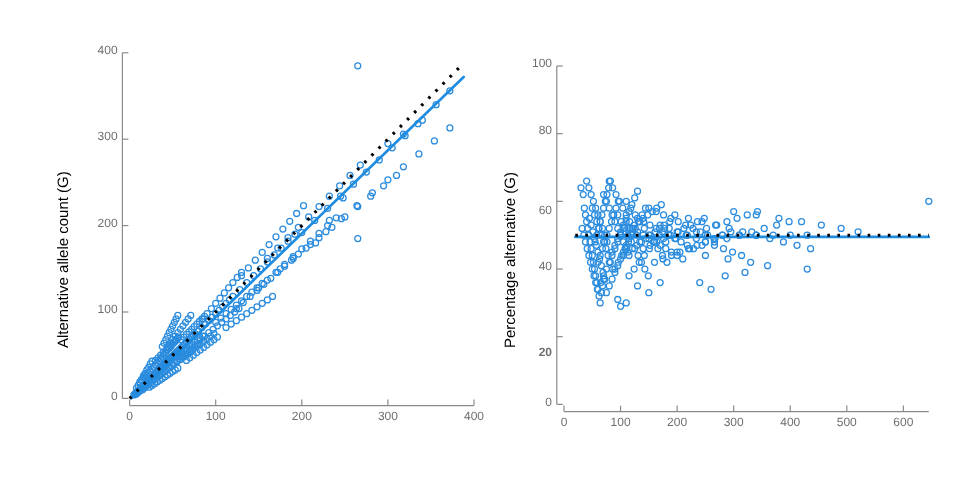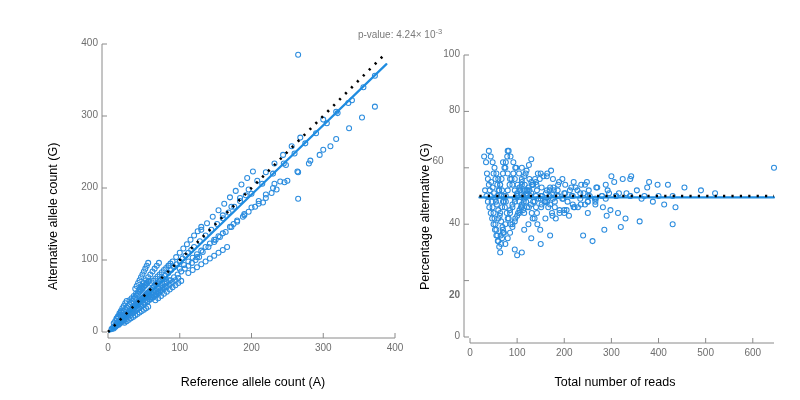--- a/index.html
+++ b/index.html
@@ -75,23 +75,20 @@
     top: 0;
     overflow: visible;
   }
 </style>
 </head>
 <body>
 
 <div id="figure">
 
 
-  <div class="subtitle">
-    <span>p-value: 4.24</span><span>× 10</span><sup>-3</sup>
-  </div>
 
   <div class="panel" id="panel-left" style="left:0; top:0; width:410px; height:400px;">
     <svg class="plot" id="svg-left" width="410" height="400">
         <defs>
           <clipPath id="svg-left-clip">
             <rect x="94" y="30" width="315" height="316"></rect>
           </clipPath>
         </defs>
         <g stroke="#8a8a8a" fill="none" stroke-width="1">
           <line x1="108" y1="338" x2="395" y2="338"></line>
@@ -508,21 +505,20 @@
             <circle cx="214.19" cy="255.68" r="2.5"></circle>
             <circle cx="218.50" cy="252.80" r="2.5"></circle>
             <circle cx="222.80" cy="249.92" r="2.5"></circle>
             <circle cx="227.10" cy="247.04" r="2.5"></circle>
           </g>
           <line x1="109.435" y1="332" x2="386.39" y2="64.15999999999997" stroke="#1f8ce0" stroke-width="2.2" stroke-linecap="round"></line>
           <line x1="108" y1="332" x2="386.39" y2="52.639999999999986" stroke="#000000" stroke-width="2.6" stroke-linecap="butt" stroke-dasharray="2.2 6.2"></line>
         </g>
       </svg>
     <div class="axis-title-y" style="left:46px; top:290px;">Alternative allele count (G)</div>
-    <div class="axis-title-x" style="left:108px; top:375px; width:290px;">Reference allele count (A)</div>
   <div class="ticklabel x" style="left: 83px; top: 342px; width: 50px;">0</div>
       <div class="ticklabel x" style="left: 154.75px; top: 342px; width: 50px;">100</div>
       <div class="ticklabel x" style="left: 226.5px; top: 342px; width: 50px;">200</div>
       <div class="ticklabel x" style="left: 298.25px; top: 342px; width: 50px;">300</div>
       <div class="ticklabel x" style="left: 370px; top: 342px; width: 50px;">400</div>
       <div class="ticklabel y" style="left: 54px; top: 325px; width: 44px;">0</div>
       <div class="ticklabel y" style="left: 54px; top: 253px; width: 44px;">100</div>
       <div class="ticklabel y" style="left: 54px; top: 181px; width: 44px;">200</div>
       <div class="ticklabel y" style="left: 54px; top: 109px; width: 44px;">300</div>
       <div class="ticklabel y" style="left: 54px; top: 37px; width: 44px;">400</div>
@@ -863,29 +859,28 @@
             <circle cx="107.13" cy="255.22" r="2.5"></circle>
             <circle cx="104.78" cy="249.58" r="2.5"></circle>
             <circle cx="121.27" cy="238.30" r="2.5"></circle>
             <circle cx="140.12" cy="235.48" r="2.5"></circle>
           </g>
           <line x1="69.42635658914729" y1="197.41" x2="364" y2="197.41" stroke="#1f8ce0" stroke-width="2.2" stroke-linecap="round"></line>
           <line x1="69.42635658914729" y1="196" x2="364" y2="196" stroke="#000000" stroke-width="2.6" stroke-linecap="butt" stroke-dasharray="2.2 6.2"></line>
         </g>
       </svg>
     <div class="axis-title-y" style="left:8px; top:290px;">Percentage alternative (G)</div>
-    <div class="axis-title-x" style="left:60px; top:375px; width:290px;">Total number of reads</div>
   <div class="ticklabel x" style="left: 35px; top: 347px; width: 50px;">0</div>
       <div class="ticklabel x" style="left: 82.1318px; top: 347px; width: 50px;">100</div>
       <div class="ticklabel x" style="left: 129.264px; top: 347px; width: 50px;">200</div>
       <div class="ticklabel x" style="left: 176.395px; top: 347px; width: 50px;">300</div>
       <div class="ticklabel x" style="left: 223.527px; top: 347px; width: 50px;">400</div>
       <div class="ticklabel x" style="left: 270.659px; top: 347px; width: 50px; text-align: center;">500</div>
       <div class="ticklabel x" style="left: 317.791px; top: 347px; width: 50px;">600</div>
       <div class="ticklabel y" style="left: 6px; top: 330px; width: 44px;">0</div>
       <div class="ticklabel y" style="left: 6px; top: 289px; width: 44px; font-weight: bold;">20</div>
       <div class="ticklabel y" style="left: 6px; top: 217.2px; width: 44px;">40</div>
-      <div class="ticklabel y" style="left: 6px; top: 155px; width: 44px; text-align: center;">60</div>
+      <div class="ticklabel y" style="left: 6px; top: 170px; width: 44px;">60</div>
       <div class="ticklabel y" style="left: 6px; top: 104.4px; width: 44px;">80</div>
       <div class="ticklabel y" style="left: 6px; top: 48px; width: 44px;">100</div>
     </div>
 
 </div>
 
 </body></html>

